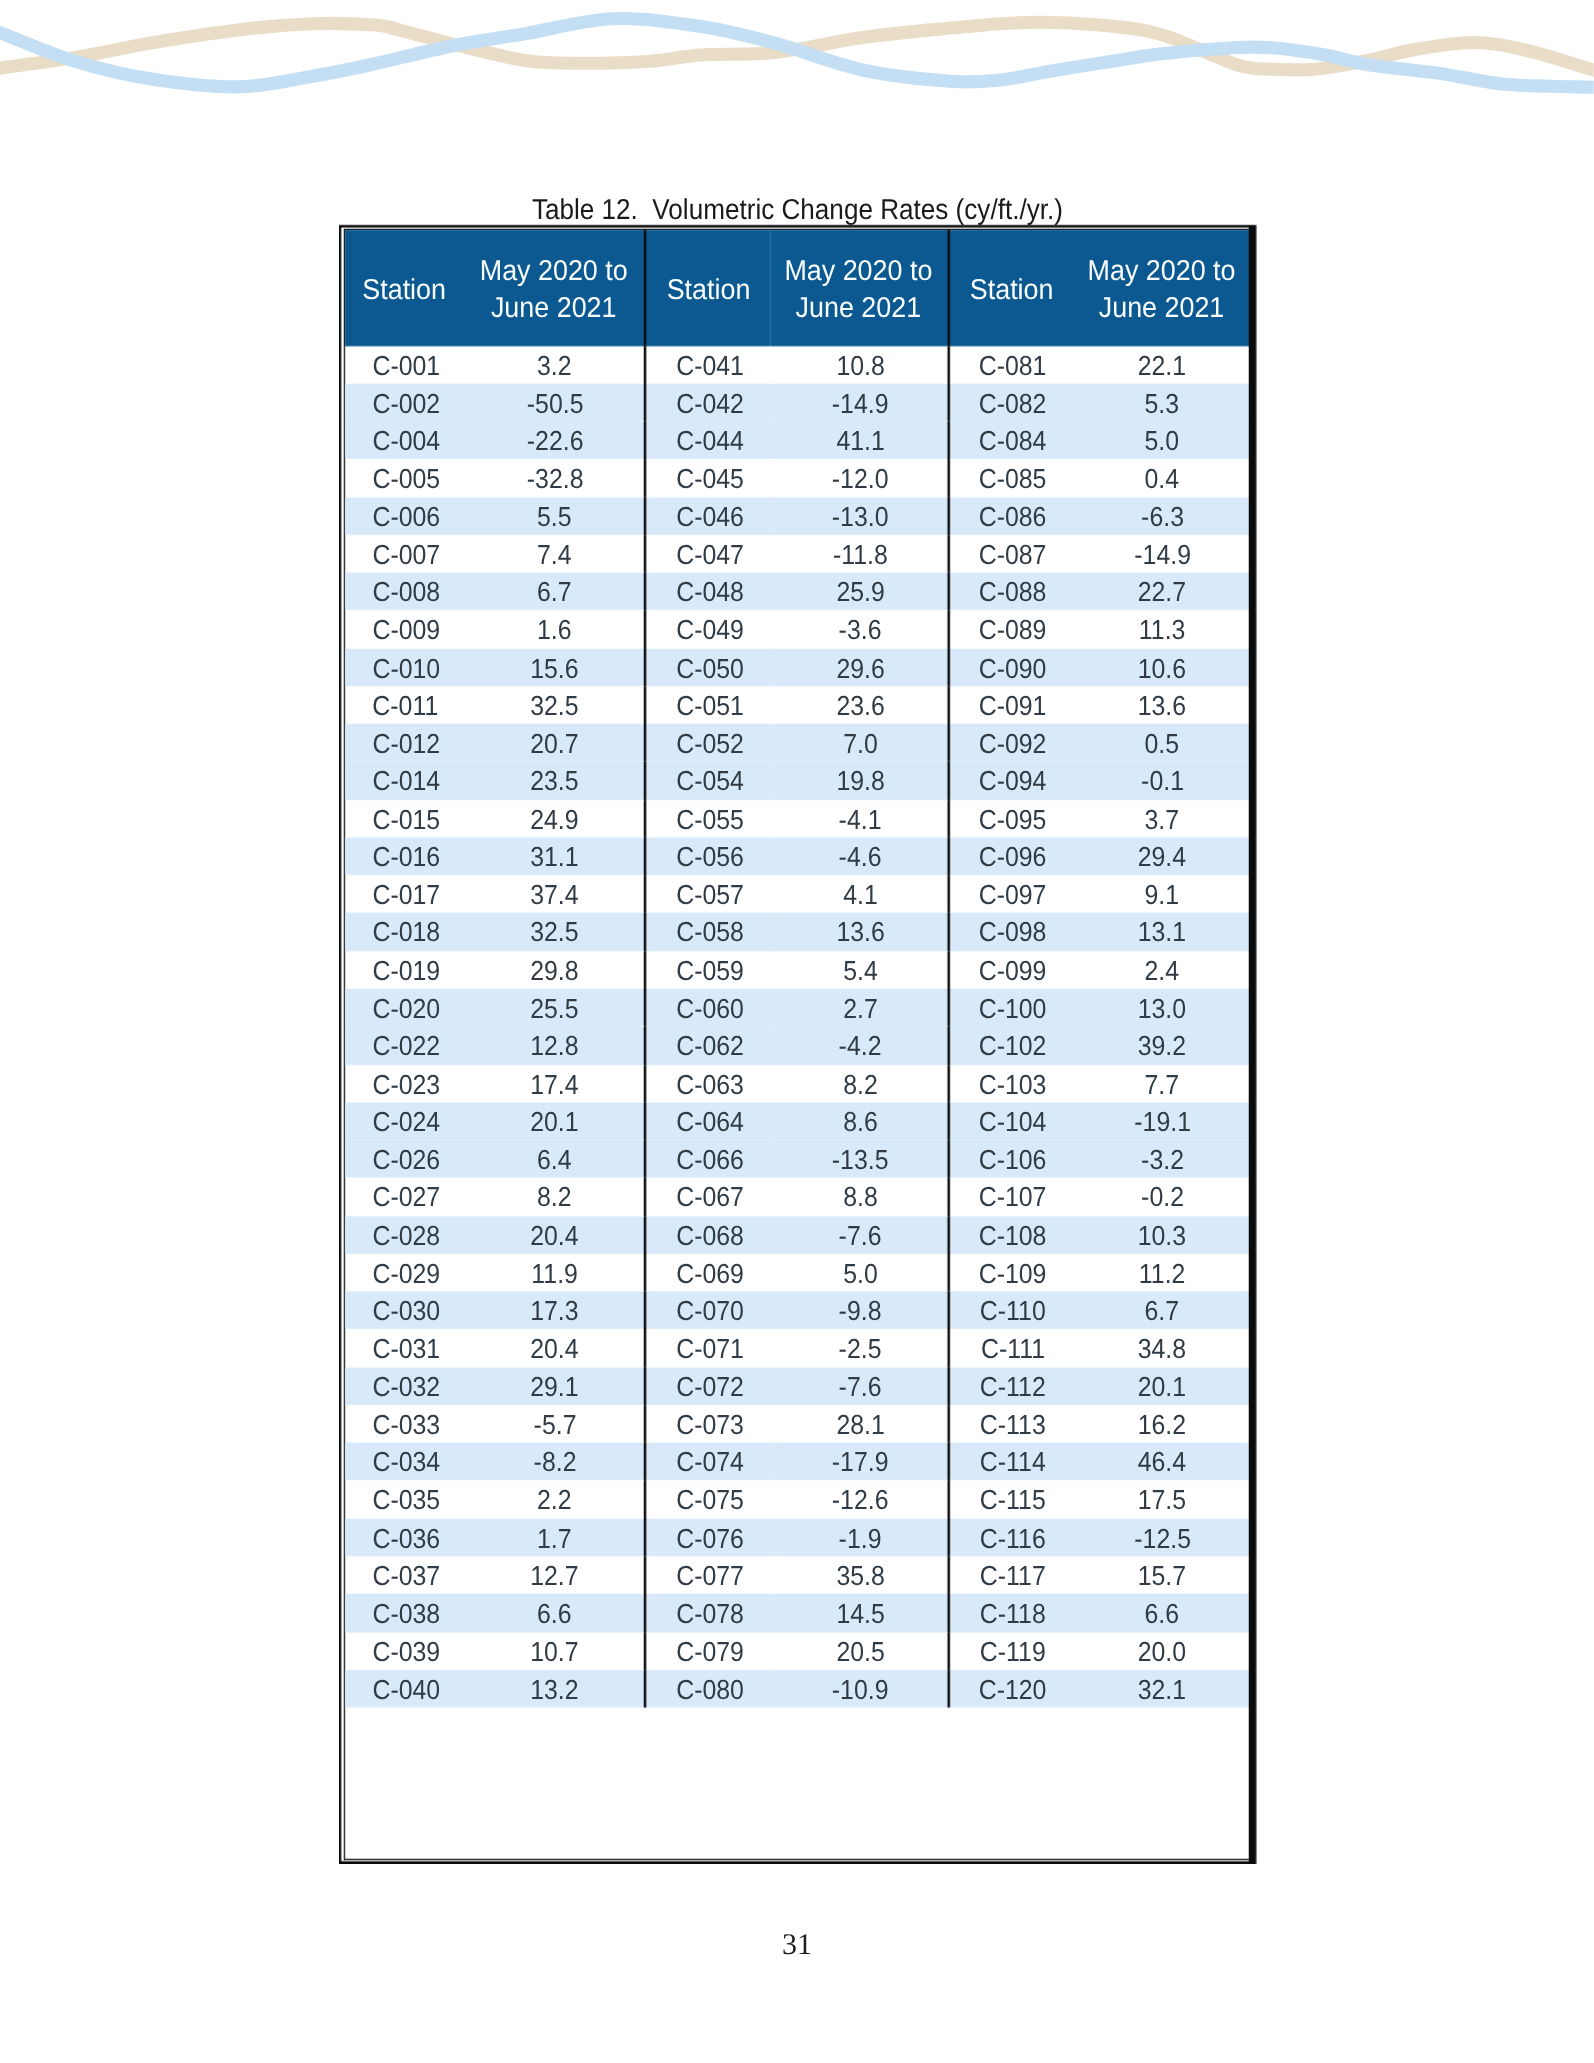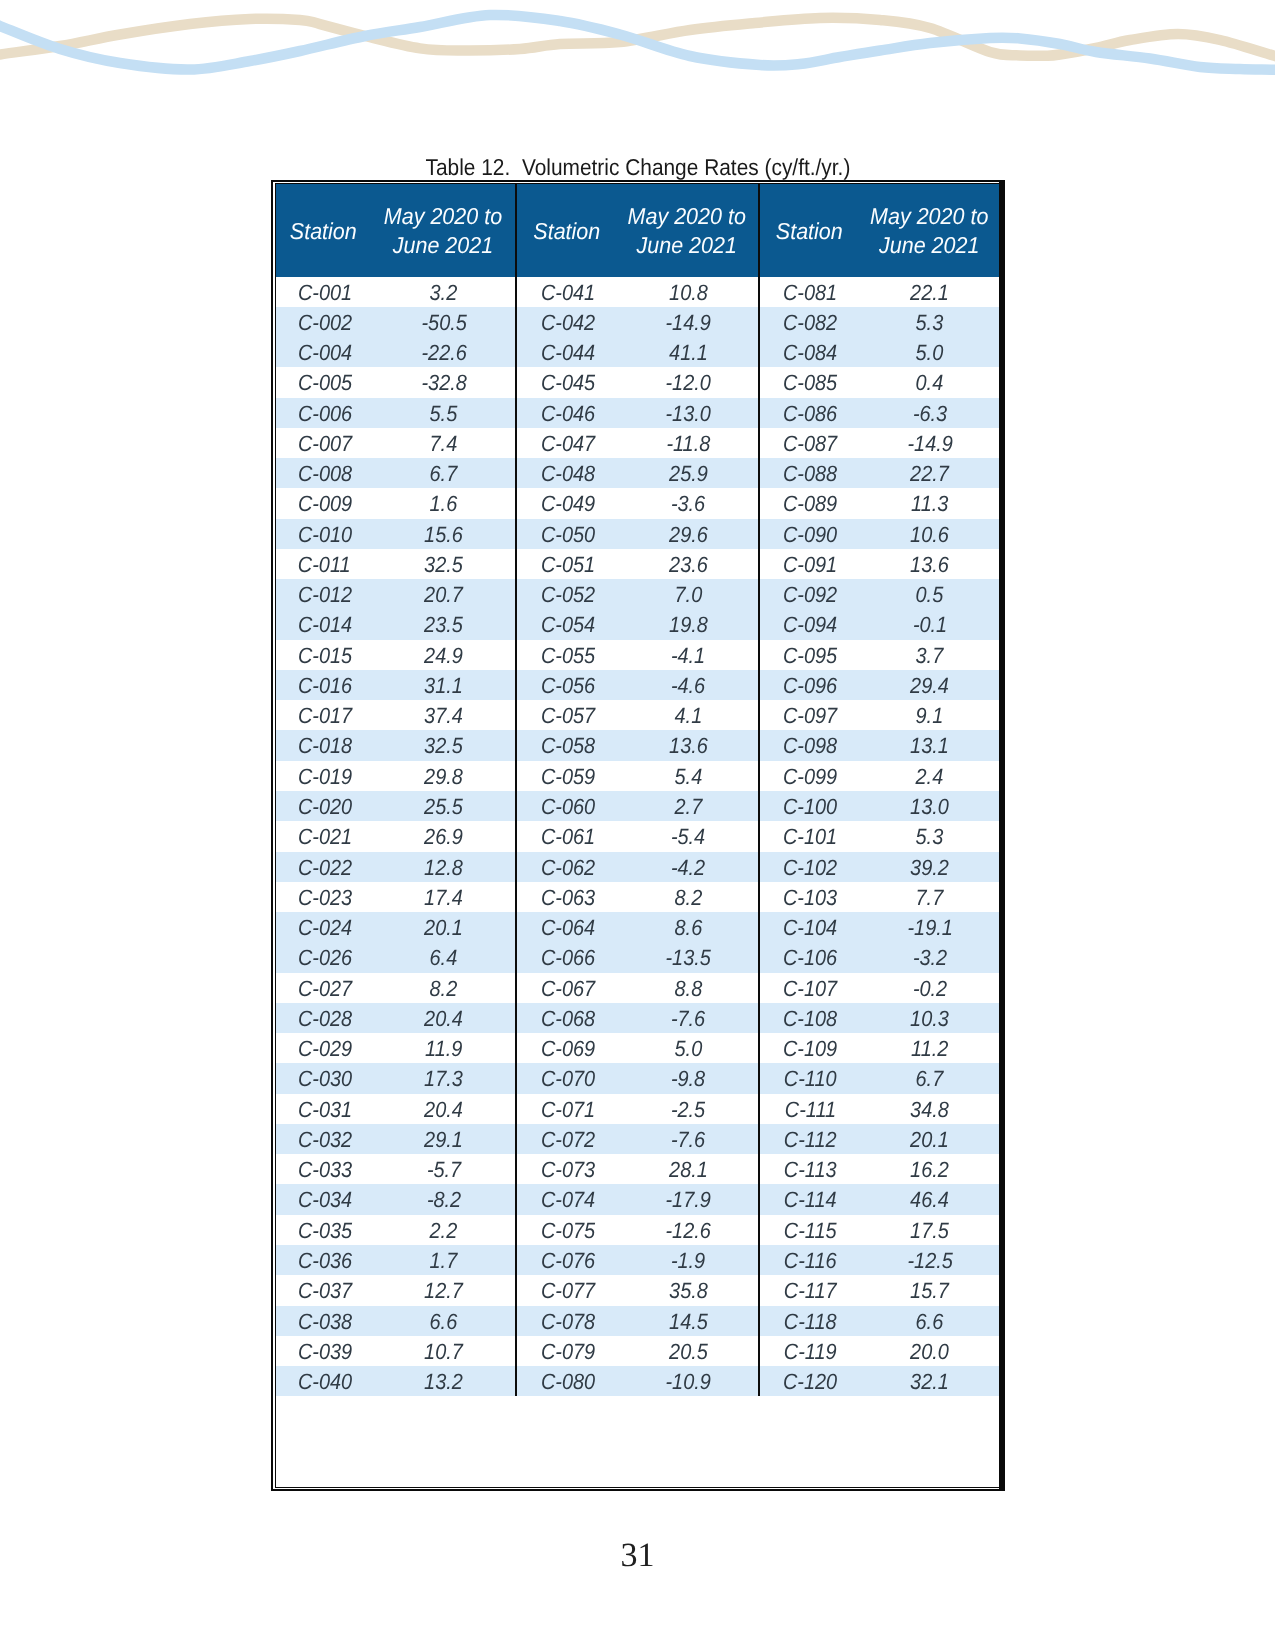--- a/index.html
+++ b/index.html
@@ -8,31 +8,31 @@
        overflow:hidden;position:relative;
        -webkit-font-smoothing:antialiased;text-rendering:geometricPrecision;}
   #page{position:absolute;left:0;top:0;width:1275px;height:1650px;background:#fff;}
   #header-wave{position:absolute;left:0;top:0;width:1275px;height:110px;}
   #caption{position:absolute;left:0;top:154.5px;width:1275px;text-align:center;
            font-size:23px;line-height:24px;color:#1A1A1A;}
   #caption span{display:inline-block;transform:scaleX(0.908) translateZ(0);transform-origin:center;white-space:pre;}
   #table-wrap{position:absolute;left:271px;top:179.5px;width:734px;height:1311.5px;
               border:2.2px solid #0A0A0A;border-right-width:6px;background:#fff;box-sizing:border-box;
               padding:1.5px 0 1.5px 2.2px;}
-  #table-inner{border:1.5px solid #0A0A0A;border-right:0;box-sizing:border-box;height:100%;font-style:italic;}
+  #table-inner{border:1.5px solid #0A0A0A;border-right:0;box-sizing:border-box;height:100%;}
   table{border-collapse:collapse;width:100%;table-layout:fixed;}
   th{background:#0B5990;color:#FAFDFF;font-weight:400;font-size:23px;line-height:29px;
      height:92.5px;padding:0;text-align:center;vertical-align:middle;border:0;}
   td span{display:inline-block;transform:scaleX(0.905) translateY(1.1px) translateX(1.2px) translateZ(0);transform-origin:center;white-space:pre;}
   th span.hl{display:block;transform:scaleX(0.935) translateY(1.3px) translateZ(0);transform-origin:center;white-space:pre;}
   td{font-size:22px;color:#303B45;text-align:center;height:30.26px;padding:0;border:0;
      line-height:30.26px;vertical-align:middle;}
   tr.alt td{background:#D8EAF9;}
   td.sep,th.sep{border-left:2px solid #0C0C0C;}
-  #pagenum{position:absolute;left:0;top:1540px;width:1275px;text-align:center;font-size:34px;color:#1F1F1F;
+  #pagenum{position:absolute;left:0;top:1540px;width:1275px;text-align:center;font-size:24px;color:#1F1F1F;
      font-family:"Liberation Serif",serif;line-height:28px;}
   #pagenum span{display:inline-block;transform:translateY(2px) translateZ(0);white-space:pre;}
 </style>
 </head>
 <body>
 
 <div id="page">
   <svg id="header-wave" viewBox="0 0 1275 110" preserveAspectRatio="none">
     <path fill="none" stroke="#E9DDC7" stroke-width="10.5" stroke-linecap="butt" d="M-30.0,60.0 C-25.0,59.1 -15.0,56.8 0.0,54.5 C15.0,52.2 40.0,49.3 60.0,46.0 C80.0,42.7 98.3,38.2 120.0,34.5 C141.7,30.8 168.3,26.6 190.0,24.0 C211.7,21.4 231.7,19.7 250.0,19.0 C268.3,18.3 288.3,19.1 300.0,20.0 C311.7,20.9 309.2,21.4 320.0,24.1 C330.8,26.8 348.3,31.9 365.0,36.0 C381.7,40.0 403.5,46.0 420.0,48.4 C436.5,50.8 447.3,50.5 464.0,50.6 C480.7,50.7 504.0,50.1 520.0,49.0 C536.0,47.9 543.3,45.2 560.0,44.0 C576.7,42.8 598.3,44.3 620.0,42.0 C641.7,39.7 667.5,33.2 690.0,30.0 C712.5,26.8 733.3,25.0 755.0,23.0 C776.7,21.0 799.2,18.5 820.0,18.0 C840.8,17.5 861.7,18.3 880.0,20.0 C898.3,21.7 911.7,22.7 930.0,28.0 C948.3,33.3 975.0,47.4 990.0,52.0 C1005.0,56.6 1010.8,54.8 1020.0,55.4 C1029.2,56.0 1038.3,55.9 1045.0,55.8 C1051.7,55.6 1051.5,55.8 1060.0,54.5 C1068.5,53.2 1084.3,50.4 1096.0,48.0 C1107.7,45.6 1116.3,42.3 1130.0,40.0 C1143.7,37.7 1163.0,34.0 1178.0,34.0 C1193.0,34.0 1203.8,36.3 1220.0,40.0 C1236.2,43.7 1260.0,51.7 1275.0,56.0 C1290.0,60.3 1304.2,64.3 1310.0,66.0"></path>
     <path fill="none" stroke="#C4DFF4" stroke-width="10.5" stroke-linecap="butt" d="M-30.0,13.0 C-25.0,15.2 -15.0,20.0 0.0,26.0 C15.0,32.0 40.0,42.8 60.0,49.0 C80.0,55.2 98.3,59.6 120.0,63.0 C141.7,66.4 168.3,69.8 190.0,69.5 C211.7,69.2 231.7,64.1 250.0,61.0 C268.3,57.9 280.8,55.2 300.0,51.0 C319.2,46.8 345.0,40.0 365.0,36.0 C385.0,32.0 399.2,30.5 420.0,27.0 C440.8,23.5 466.7,16.0 490.0,15.0 C513.3,14.0 538.3,17.8 560.0,21.0 C581.7,24.2 598.3,28.7 620.0,34.5 C641.7,40.3 666.7,50.9 690.0,56.0 C713.3,61.1 741.7,63.7 760.0,65.0 C778.3,66.3 786.7,65.3 800.0,64.0 C813.3,62.7 826.7,59.2 840.0,57.0 C853.3,54.8 865.0,52.8 880.0,50.5 C895.0,48.2 911.7,45.1 930.0,43.0 C948.3,40.9 975.0,38.8 990.0,38.0 C1005.0,37.2 1008.3,37.4 1020.0,38.4 C1031.7,39.4 1047.3,41.7 1060.0,44.0 C1072.7,46.3 1081.0,49.6 1096.0,52.0 C1111.0,54.4 1132.7,56.0 1150.0,58.5 C1167.3,61.0 1185.0,65.2 1200.0,67.0 C1215.0,68.8 1227.5,68.5 1240.0,69.0 C1252.5,69.5 1265.0,69.5 1275.0,69.8 C1285.0,70.1 1295.8,70.8 1300.0,71.0"></path>
@@ -214,28 +214,20 @@
           <td><span>2.4</span></td>
         </tr>
         <tr class="alt">
           <td><span>C-020</span></td>
           <td><span>25.5</span></td>
           <td class="sep"><span>C-060</span></td>
           <td><span>2.7</span></td>
           <td class="sep"><span>C-100</span></td>
           <td><span>13.0</span></td>
         </tr>
-        <tr>
-          <td><span>C-021</span></td>
-          <td><span>26.9</span></td>
-          <td class="sep"><span>C-061</span></td>
-          <td><span>-5.4</span></td>
-          <td class="sep"><span>C-101</span></td>
-          <td><span>5.3</span></td>
-        </tr>
         <tr class="alt">
           <td><span>C-022</span></td>
           <td><span>12.8</span></td>
           <td class="sep"><span>C-062</span></td>
           <td><span>-4.2</span></td>
           <td class="sep"><span>C-102</span></td>
           <td><span>39.2</span></td>
         </tr>
         <tr>
           <td><span>C-023</span></td>

